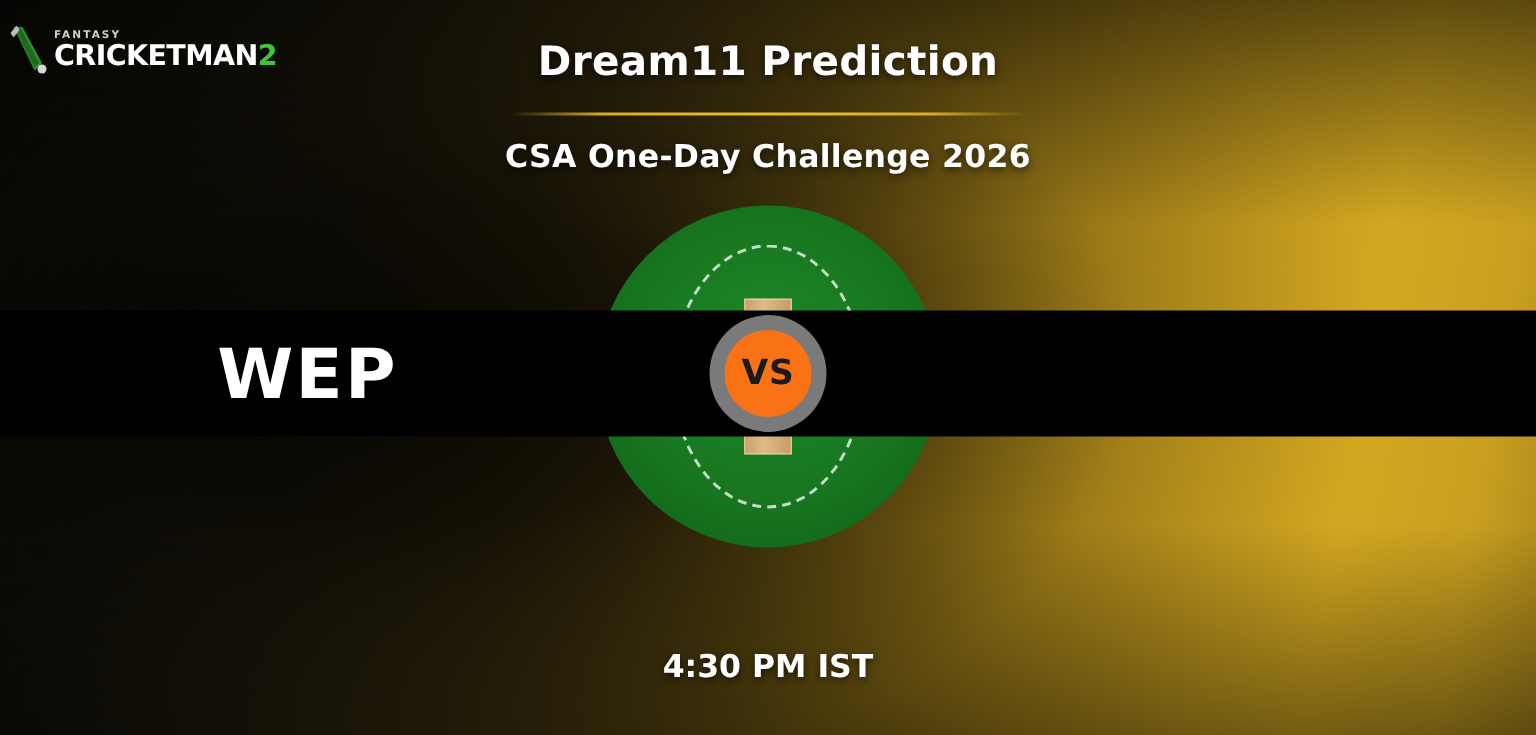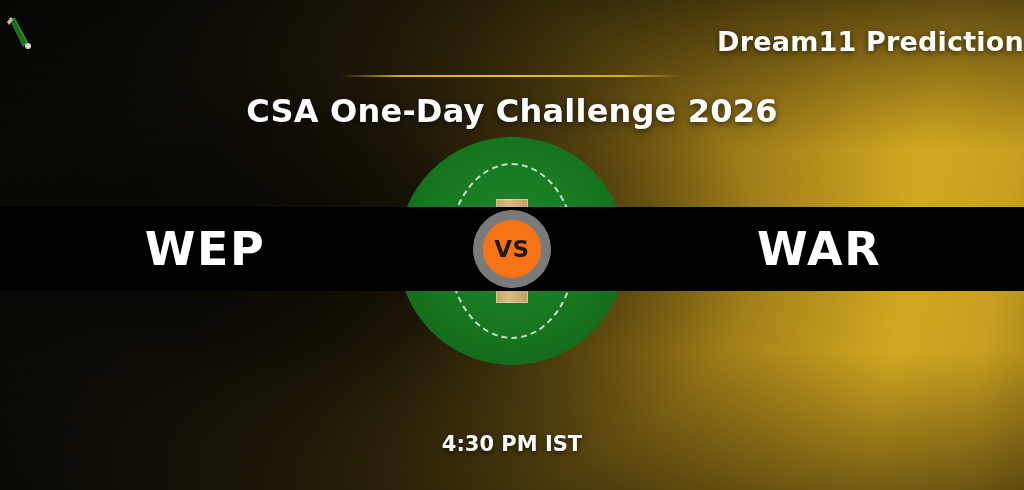--- a/index.html
+++ b/index.html
@@ -92,21 +92,21 @@
     font-family: "DejaVu Sans", sans-serif;
   }
   .logo-main .grn { color: #3ec43e; }
 
   
   .title {
     position: absolute;
     top: 26px;
     left: 0;
     right: 0;
-    text-align: right;
+    text-align: center;
     color: #ffffff;
     font-size: 27px;
     font-weight: 800;
     letter-spacing: 0.2px;
     text-shadow: 0 2px 6px rgba(0,0,0,0.6);
   }
   .title-rule {
     position: absolute;
     top: 75px;
     left: 50%;
@@ -115,21 +115,21 @@
     height: 2px;
     background: linear-gradient(90deg, rgba(211,168,33,0) 0%, #d8ab23 18%, #e7bc33 50%, #d8ab23 82%, rgba(211,168,33,0) 100%);
   }
   .subtitle {
     position: absolute;
     top: 92px;
     left: 0;
     right: 0;
     text-align: center;
     color: #ffffff;
-    font-size: 32px;
+    font-size: 21px;
     font-weight: 800;
     letter-spacing: 0.2px;
     text-shadow: 0 2px 6px rgba(0,0,0,0.6);
   }
 
   
   .field {
     position: absolute;
     left: 50%;
     top: 137px;
@@ -256,36 +256,41 @@
   <div class="bg-topdark"></div>
   <div class="bg-botdark"></div>
 
   <div class="logo">
     <svg class="logo-mark" viewBox="0 0 28 34">
       <path d="M3 2 L9 2 L22 26 L17 31 Z" fill="#2f8f2f"></path>
       <path d="M4 3 L8 3 L20 26 L17 29 Z" fill="#1d6b1d"></path>
       <circle cx="22" cy="30" r="3" fill="#d9d9d9"></circle>
       <path d="M1 6 L5 1 L7 4 L3 9 Z" fill="#bdbdbd"></path>
     </svg>
+    <div class="logo-text-wrap">
+      <div class="logo-small">FANTASY</div>
+      <div class="logo-main">
+        <span>CRICKETMAN</span><span class="grn">2</span>
+      </div>
+    </div>
   </div>
 
   <div class="title">Dream11 Prediction</div>
   <div class="title-rule"></div>
   <div class="subtitle">CSA One-Day Challenge 2026</div>
 
   <div class="field">
     <div class="field-inner"></div>
     <div class="pitch">
       <div class="crease top"></div>
       <div class="crease bottom"></div>
     </div>
   </div>
 
   <div class="band"></div>
   <div class="team left">WEP</div>
-  <div class="team right">WAR</div>
 
   <div class="vs-badge">
     <div class="vs-inner">VS</div>
   </div>
 
   <div class="time-line">4:30 PM IST</div>
 </div>
 
 </body></html>

